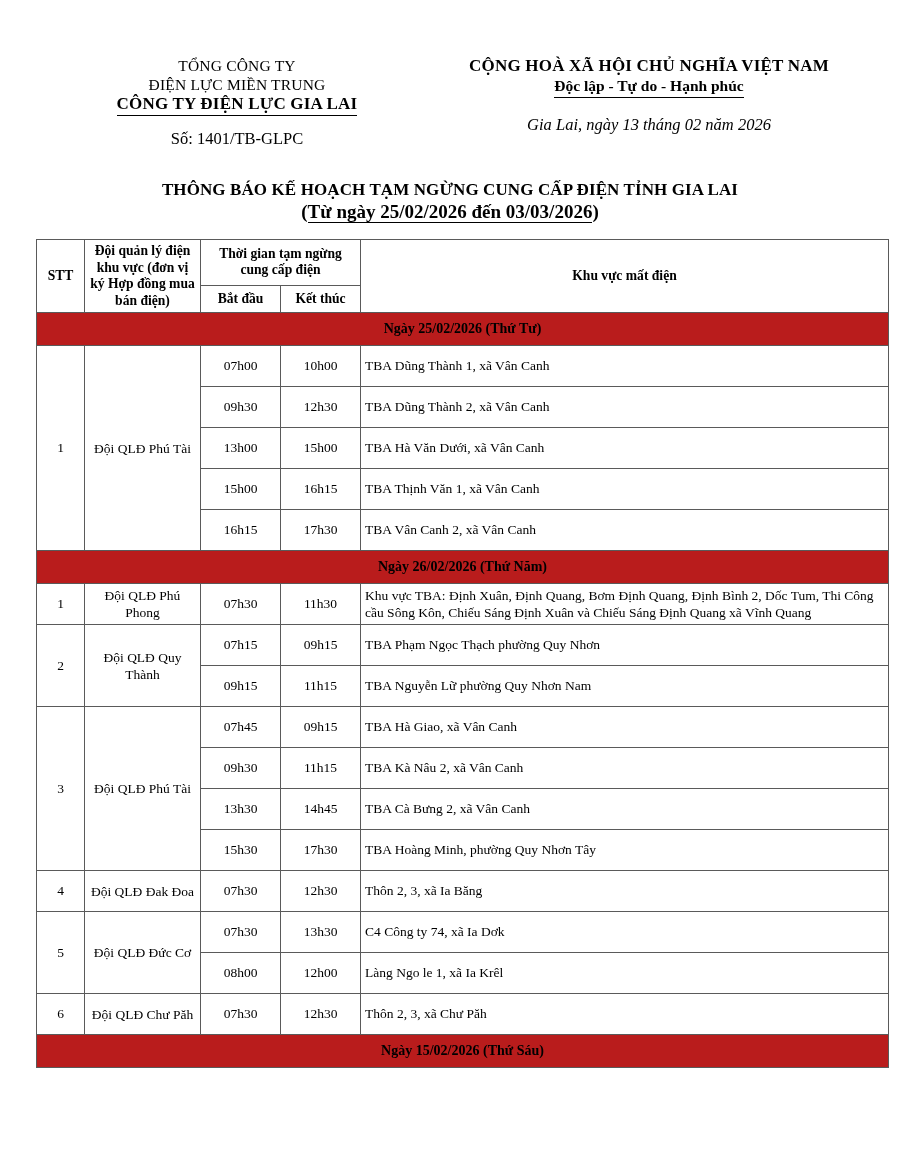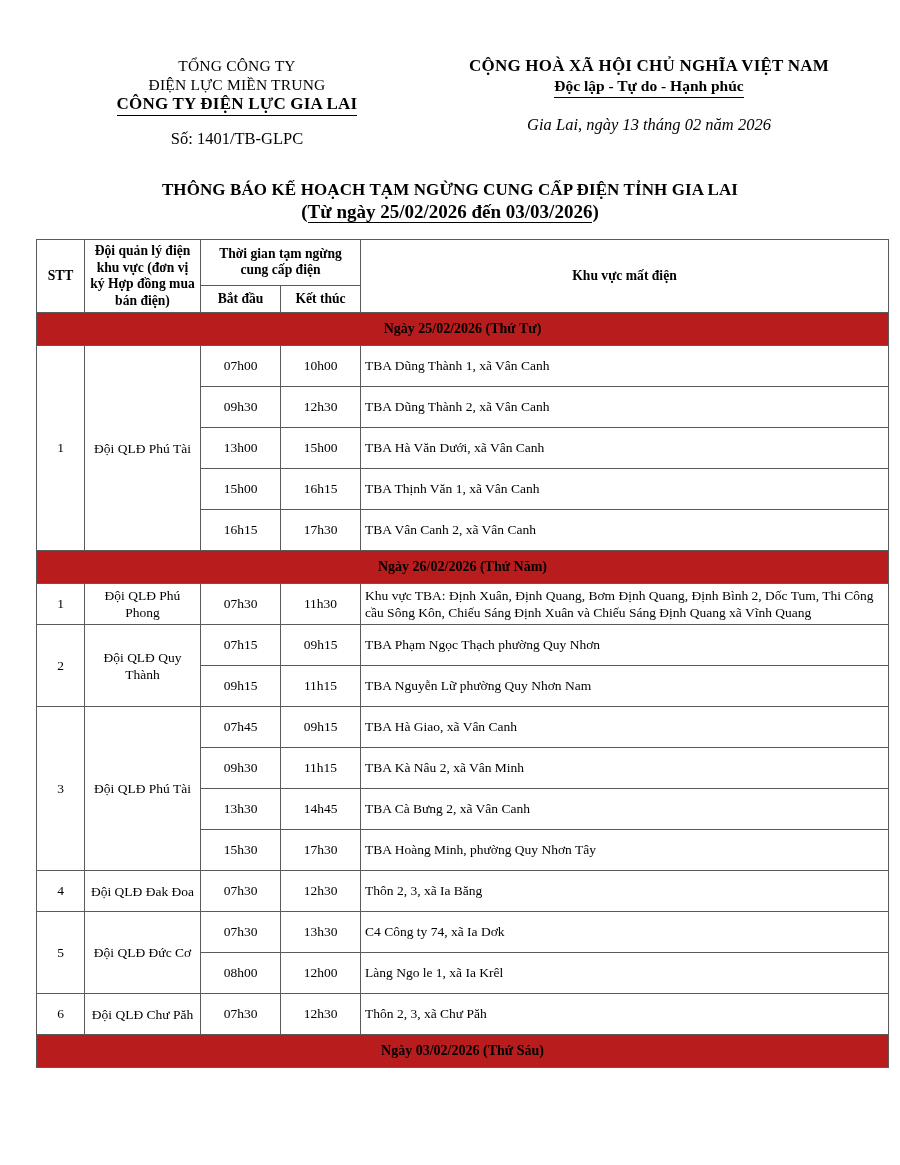--- a/index.html
+++ b/index.html
@@ -265,21 +265,21 @@
           <tr class="row-std">
             <td class="stt" rowspan="4">3</td>
             <td class="team" rowspan="4">Đội QLĐ Phú Tài</td>
             <td class="time">07h45</td>
             <td class="time">09h15</td>
             <td class="area">TBA Hà Giao, xã Vân Canh</td>
           </tr>
           <tr class="row-std">
             <td class="time">09h30</td>
             <td class="time">11h15</td>
-            <td class="area">TBA Kà Nâu 2, xã Vân Minh</td>
+            <td class="area">TBA Kà Nâu 2, xã Vân Canh</td>
           </tr>
           <tr class="row-std">
             <td class="time">13h30</td>
             <td class="time">14h45</td>
             <td class="area">TBA Cà Bưng 2, xã Vân Canh</td>
           </tr>
           <tr class="row-std">
             <td class="time">15h30</td>
             <td class="time">17h30</td>
             <td class="area">TBA Hoàng Minh, phường Quy Nhơn Tây</td>
@@ -304,19 +304,19 @@
             <td class="area">Làng Ngo le 1, xã Ia Krêl</td>
           </tr>
           <tr class="row-std">
             <td class="stt" rowspan="1">6</td>
             <td class="team" rowspan="1">Đội QLĐ Chư Păh</td>
             <td class="time">07h30</td>
             <td class="time">12h30</td>
             <td class="area">Thôn 2, 3, xã Chư Păh</td>
           </tr>
           <tr class="day-row">
-            <td colspan="5">Ngày 03/02/2026 (Thứ Sáu)</td>
+            <td colspan="5">Ngày 15/02/2026 (Thứ Sáu)</td>
           </tr>
         </tbody>
     </table>
   </div>
 
 </div>
 
 </body></html>

